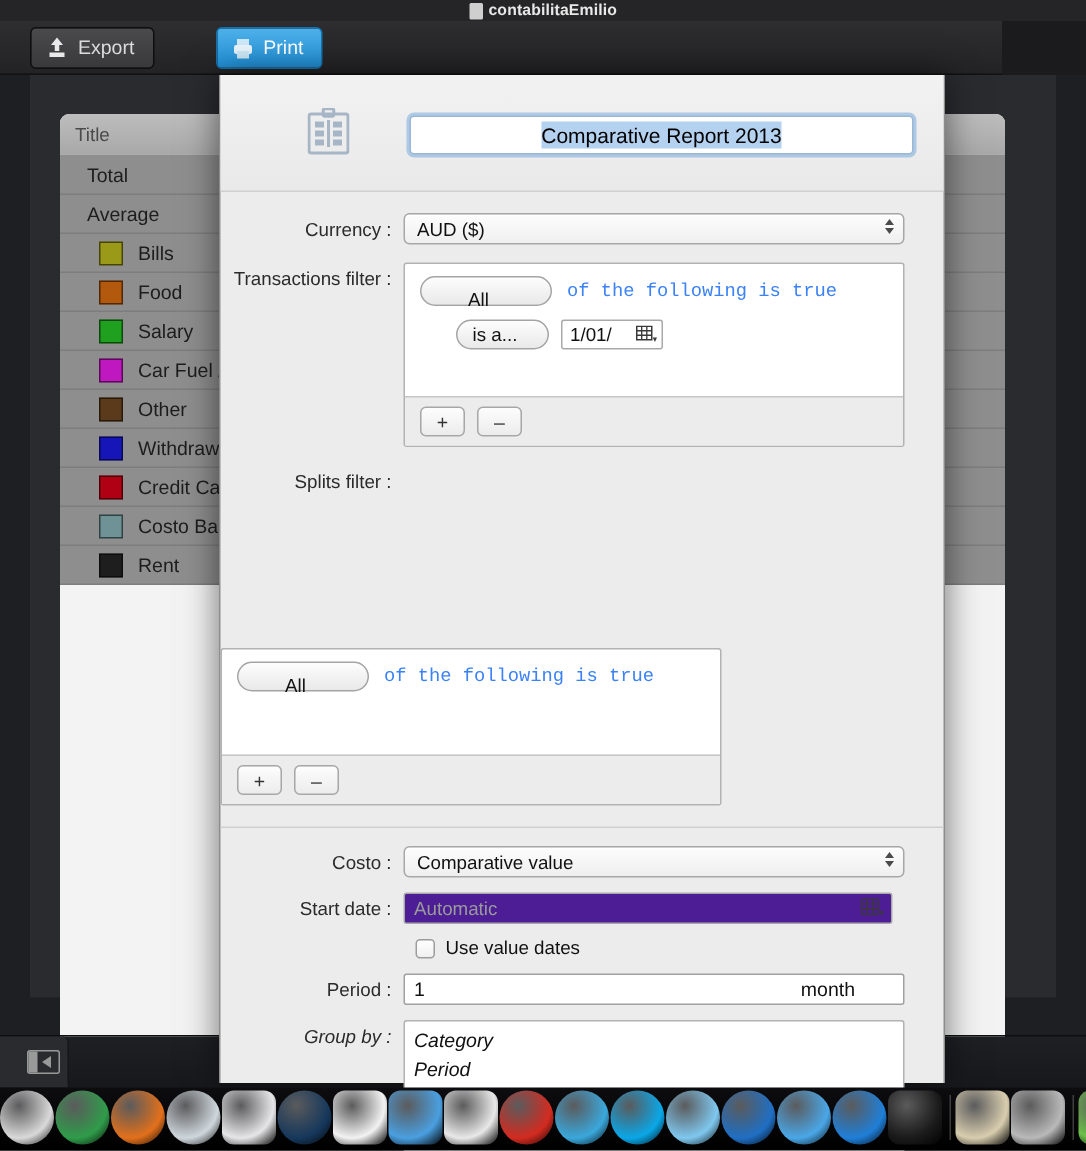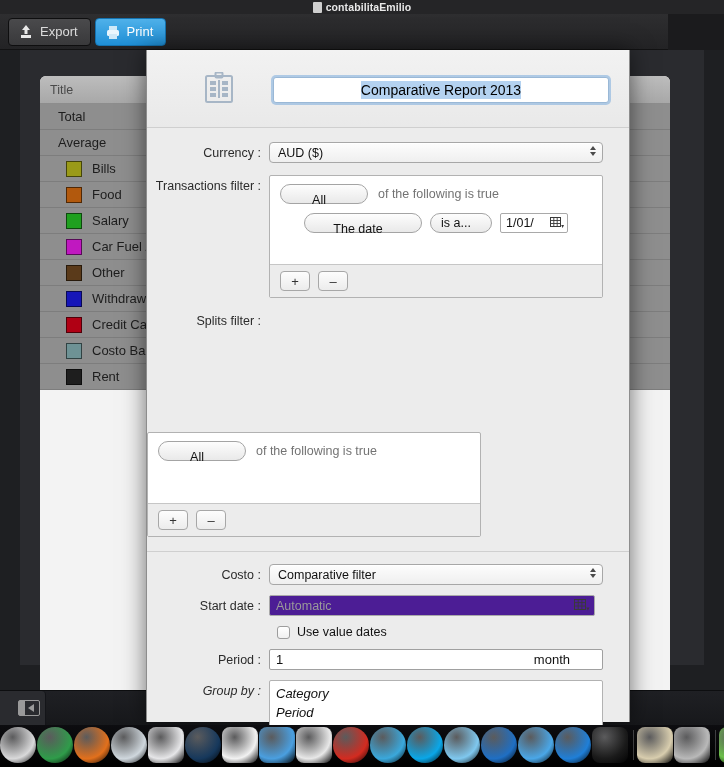--- a/index.html
+++ b/index.html
@@ -23,21 +23,21 @@
   }
   .titlebar .doc-title {
     color: #e8e8e8; font-size: 10.5px; font-weight: bold; letter-spacing: .1px;
   }
 
   
   .toolbar {
     position: absolute; left: 0; top: 14px; width: 668px; height: 36px;
     background: linear-gradient(#2e2e30, #232325);
     border-bottom: 1px solid #121213;
-    display: flex; align-items: center; padding-left: 4px;
+    display: flex; align-items: center; padding-left: 16px; gap: 37px;
   }
   .tbtn {
     height: 28px; display: flex; align-items: center; gap: 6px;
     padding: 0 12px 0 9px; border-radius: 4px; margin-left: 4px;
     font-size: 13px; color: #dcdcdc;
     border: 1px solid #0e0e0f;
   }
   .tbtn.dark { background: linear-gradient(#4a4a4c,#39393b); }
   .tbtn.blue { background: linear-gradient(#4fb1ea,#1f8fd6); color:#fff;
                border-color:#1573b0; }
@@ -136,21 +136,21 @@
     font-size: 12.5px; color: #111; display: flex; align-items: center;
     justify-content: center; padding: 12px 20px 0 10px;
   }
 
   .filterbox { width: 334px; border: 1px solid #b2b2b2; background: #fff;
                border-radius: 2px; }
   .fb-body { padding: 8px 10px 10px 10px; }
   .fb-row1 { display: flex; align-items: center; gap: 10px; }
   .fb-row2 { display: flex; align-items: center; gap: 8px; margin-top: 9px;
              padding-left: 24px; }
-  .fb-text { font-size: 12.5px; color: #737373; }
+  .fb-text { font-size: 12.5px; color: #3b82f6; font-family: Liberation Mono, monospace; }
   .fb-foot { border-top: 1px solid #c6c6c6; background: #ececec;
              padding: 6px 10px; display: flex; gap: 8px; }
   .sqbtn { width: 30px; height: 20px; background: linear-gradient(#fdfdfd,#ececec);
            border: 1px solid #a7a7a7; border-radius: 4px; font-size: 13px;
            color: #333; display: flex; align-items: center; justify-content: center; }
   .datefield {
     position: relative; width: 68px; height: 20px; background: #fff;
     border: 1px solid #a9a9a9; border-radius: 2px; font-size: 12.5px;
     color: #111; display: flex; align-items: center; padding-left: 5px;
   }
@@ -388,25 +388,20 @@
         <div class="fb-body" style="height:88px;">
           <div class="fb-row1">
             <div class="pillpopup" style="width:88px;">
               <span>All</span>
               <span class="steppers">
                 <i class="up"></i><i class="dn"></i></span>
             </div>
             <span class="fb-text">of the following is true</span>
           </div>
           <div class="fb-row2">
-            <div class="pillpopup" style="width:118px;">
-              <span>The date</span>
-              <span class="steppers">
-                <i class="up"></i><i class="dn"></i></span>
-            </div>
             <div class="pillpopup" style="width:62px;padding:0 18px 0 8px;">
               <span>is a...</span>
               <span class="steppers">
                 <i class="up"></i><i class="dn"></i></span>
             </div>
             <div class="datefield">
               <span>1/01/</span>
               <span class="calglyph">
                 <svg viewBox="0 0 14 13" width="14" height="13">
                   <rect x="0.5" y="0.5" width="10" height="9" fill="none" stroke="#3a3a3a"></rect>
@@ -450,21 +445,21 @@
           </div>
         </div>
       </div>
     </div>
 
     <div class="divider"></div>
 
     <div class="formrow" style="margin-top:12px;">
       <div class="lbl">Costo :</div>
       <div class="popup wide">
-        <span>Comparative filter</span>
+        <span>Comparative value</span>
         <span class="steppers">
           <i class="up"></i>
             <i class="dn"></i>
           </span>
       </div>
     </div>
 
     <div class="formrow" style="margin-top:10px;">
       <div class="lbl">Start date :</div>
       <div class="textfield">

